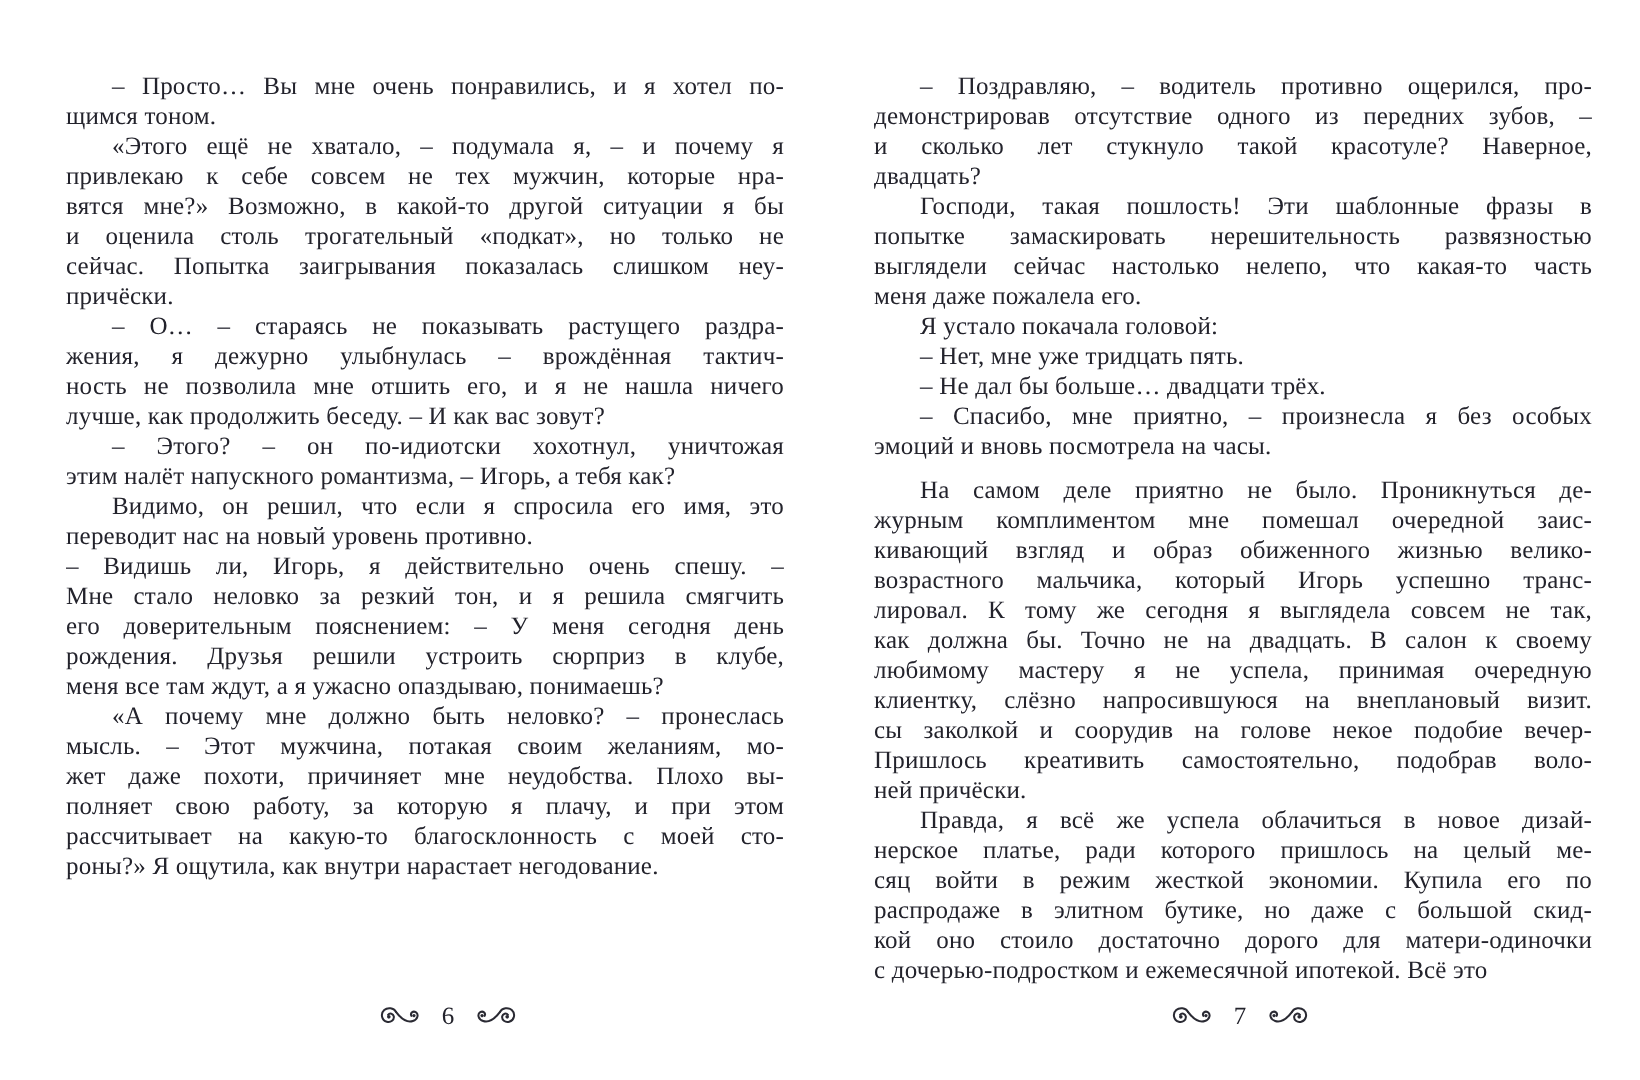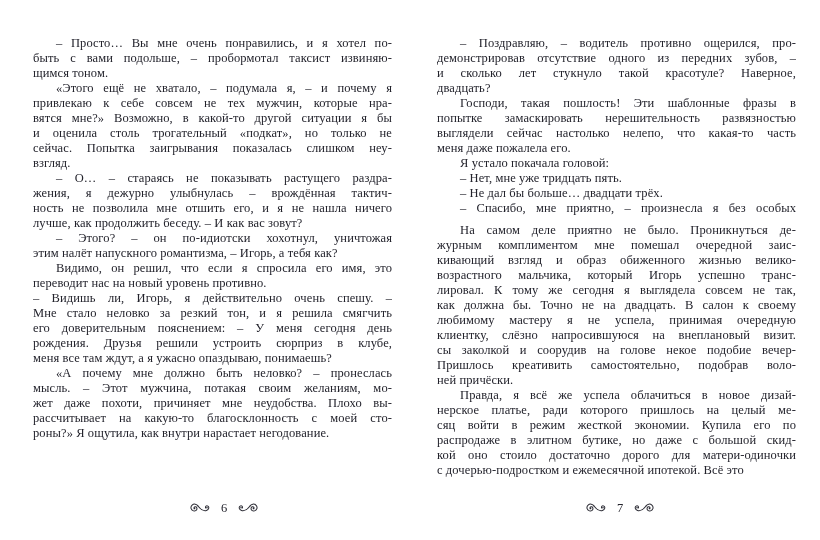--- a/index.html
+++ b/index.html
@@ -67,30 +67,29 @@
 </style>
 </head>
 <body style="background: rgb(255, 255, 255);">
 
 <div class="book" style="color: rgb(35, 35, 44);">
 
   <div class="page left">
     <div class="text-block">
         <div class="para">
           <div class="line first">– Просто… Вы мне очень понравились, и я хотел по-</div>
-          <div class="line">быть с вами подольше, – пробормотал таксист извиняю-</div>
           <div class="line last">щимся тоном.</div>
         </div>
         <div class="para">
           <div class="line first">«Этого ещё не хватало, – подумала я, – и почему я</div>
           <div class="line">привлекаю к себе совсем не тех мужчин, которые нра-</div>
           <div class="line">вятся мне?» Возможно, в какой-то другой ситуации я бы</div>
           <div class="line">и оценила столь трогательный «подкат», но только не</div>
           <div class="line">сейчас. Попытка заигрывания показалась слишком неу-</div>
-          <div class="line last">взгляд.</div>
+          <div class="line last">причёски.</div>
         </div>
         <div class="para">
           <div class="line first">– О… – стараясь не показывать растущего раздра-</div>
           <div class="line">жения, я дежурно улыбнулась – врождённая тактич-</div>
           <div class="line">ность не позволила мне отшить его, и я не нашла ничего</div>
           <div class="line last">лучше, как продолжить беседу. – И как вас зовут?</div>
         </div>
         <div class="para">
           <div class="line first">– Этого? – он по-идиотски хохотнул, уничтожая</div>
           <div class="line last">этим налёт напускного романтизма, – Игорь, а тебя как?</div>
@@ -103,20 +102,21 @@
           <div class="line">– Видишь ли, Игорь, я действительно очень спешу. –</div>
           <div class="line">Мне стало неловко за резкий тон, и я решила смягчить</div>
           <div class="line">его доверительным пояснением: – У меня сегодня день</div>
           <div class="line">рождения. Друзья решили устроить сюрприз в клубе,</div>
           <div class="line last">меня все там ждут, а я ужасно опаздываю, понимаешь?</div>
         </div>
         <div class="para">
           <div class="line first">«А почему мне должно быть неловко? – пронеслась</div>
           <div class="line">мысль. – Этот мужчина, потакая своим желаниям, мо-</div>
           <div class="line">жет даже похоти, причиняет мне неудобства. Плохо вы-</div>
+          <div class="line">полняет свою работу, за которую я плачу, и при этом</div>
           <div class="line">рассчитывает на какую-то благосклонность с моей сто-</div>
           <div class="line last">роны?» Я ощутила, как внутри нарастает негодование.</div>
         </div>
       </div>
     <div class="footer">
       <span class="flourish">
         <svg width="22" height="11" viewBox="0 0 24 12" aria-hidden="true">
           <path d="M9.8,3.2 C8.6,0.9 5.2,0.6 3.4,2.2 C1.2,4.2 2.0,7.8 4.8,8.6 C7.0,9.2 9.0,7.6 8.6,5.6 C8.3,4.1 6.4,3.6 5.5,4.8" fill="none" stroke="currentColor" stroke-width="1.1" stroke-linecap="round"></path>
           <path d="M9.8,3.2 C12.5,6.8 15.5,9.3 19.0,8.2 C21.8,7.3 22.3,4.4 20.6,3.4 C19.1,2.5 17.4,3.8 18.2,5.4" fill="none" stroke="currentColor" stroke-width="1.1" stroke-linecap="round"></path>
           <circle cx="5.9" cy="5.9" r="1.0" fill="currentColor"></circle>
@@ -153,20 +153,21 @@
           <div class="line first last">Я устало покачала головой:</div>
         </div>
         <div class="para">
           <div class="line first last">– Нет, мне уже тридцать пять.</div>
         </div>
         <div class="para">
           <div class="line first last">– Не дал бы больше… двадцати трёх.</div>
         </div>
         <div class="para">
           <div class="line first">– Спасибо, мне приятно, – произнесла я без особых</div>
+          <div class="line last">эмоций и вновь посмотрела на часы.</div>
         </div>
         <div class="para space-before">
           <div class="line first">На самом деле приятно не было. Проникнуться де-</div>
           <div class="line">журным комплиментом мне помешал очередной заис-</div>
           <div class="line">кивающий взгляд и образ обиженного жизнью велико-</div>
           <div class="line">возрастного мальчика, который Игорь успешно транс-</div>
           <div class="line">лировал. К тому же сегодня я выглядела совсем не так,</div>
           <div class="line">как должна бы. Точно не на двадцать. В салон к своему</div>
           <div class="line">любимому мастеру я не успела, принимая очередную</div>
           <div class="line">клиентку, слёзно напросившуюся на внеплановый визит.</div>

